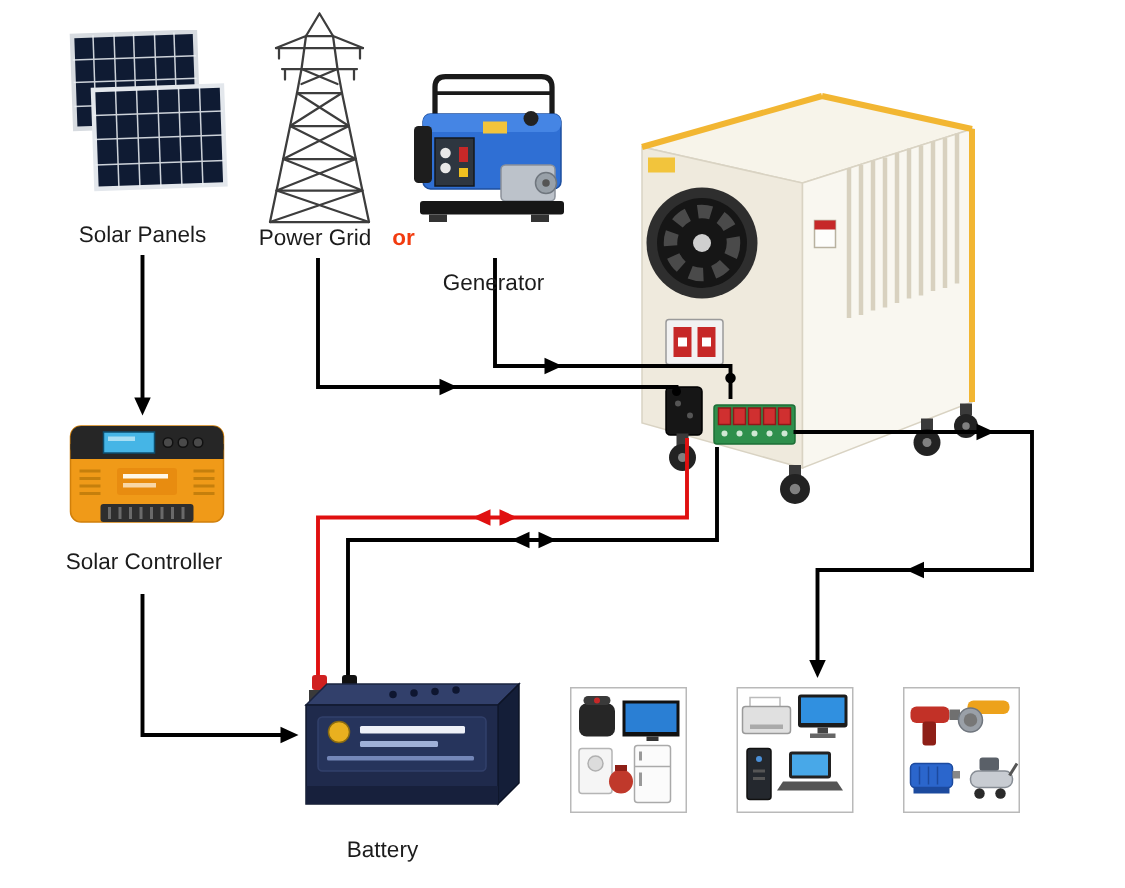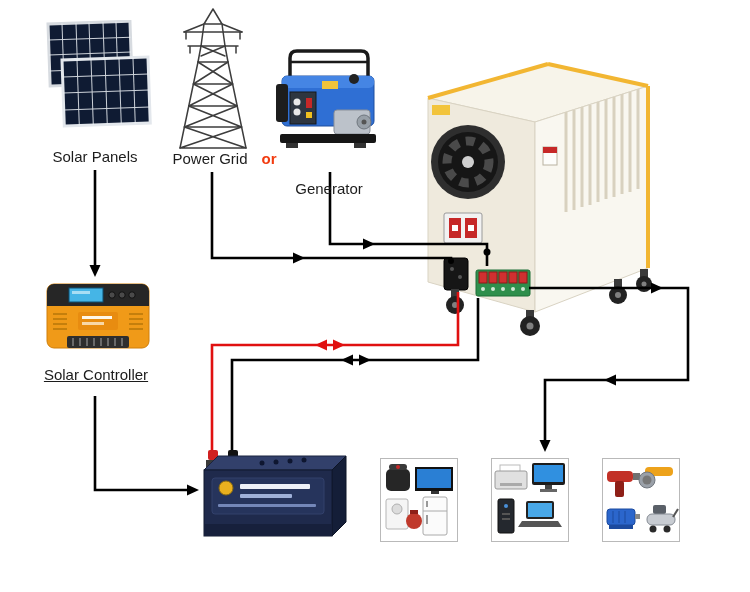--- a/index.html
+++ b/index.html
@@ -310,15 +310,16 @@
     <g fill="#e01010">
       <polygon points="315,345 327,339.5 327,350.5"></polygon>
       <polygon points="345,345 333,339.5 333,350.5"></polygon>
     </g>
   </svg>
 
   <div class="label" style="left:30px; top:148px; width:130px;">Solar Panels</div>
   <div class="label" style="left:160px; top:150px; width:100px;">Power Grid</div>
   <div class="label or" style="left:254px; top:150px; width:30px;">or</div>
   <div class="label" style="left:288px; top:150px; width:82px;margin-top:30px;">Generator</div>
-  <div class="label" style="left:18px; top:366px; width:156px;text-decoration:underline;">Solar Controller</div>
+  <div class="label" style="left:18px; top:366px; width:156px;">Solar Controller</div>
+  <div class="label" style="left:200px; top:558px; width:110px;">Battery</div>
 
 </div>
 
 </body></html>

